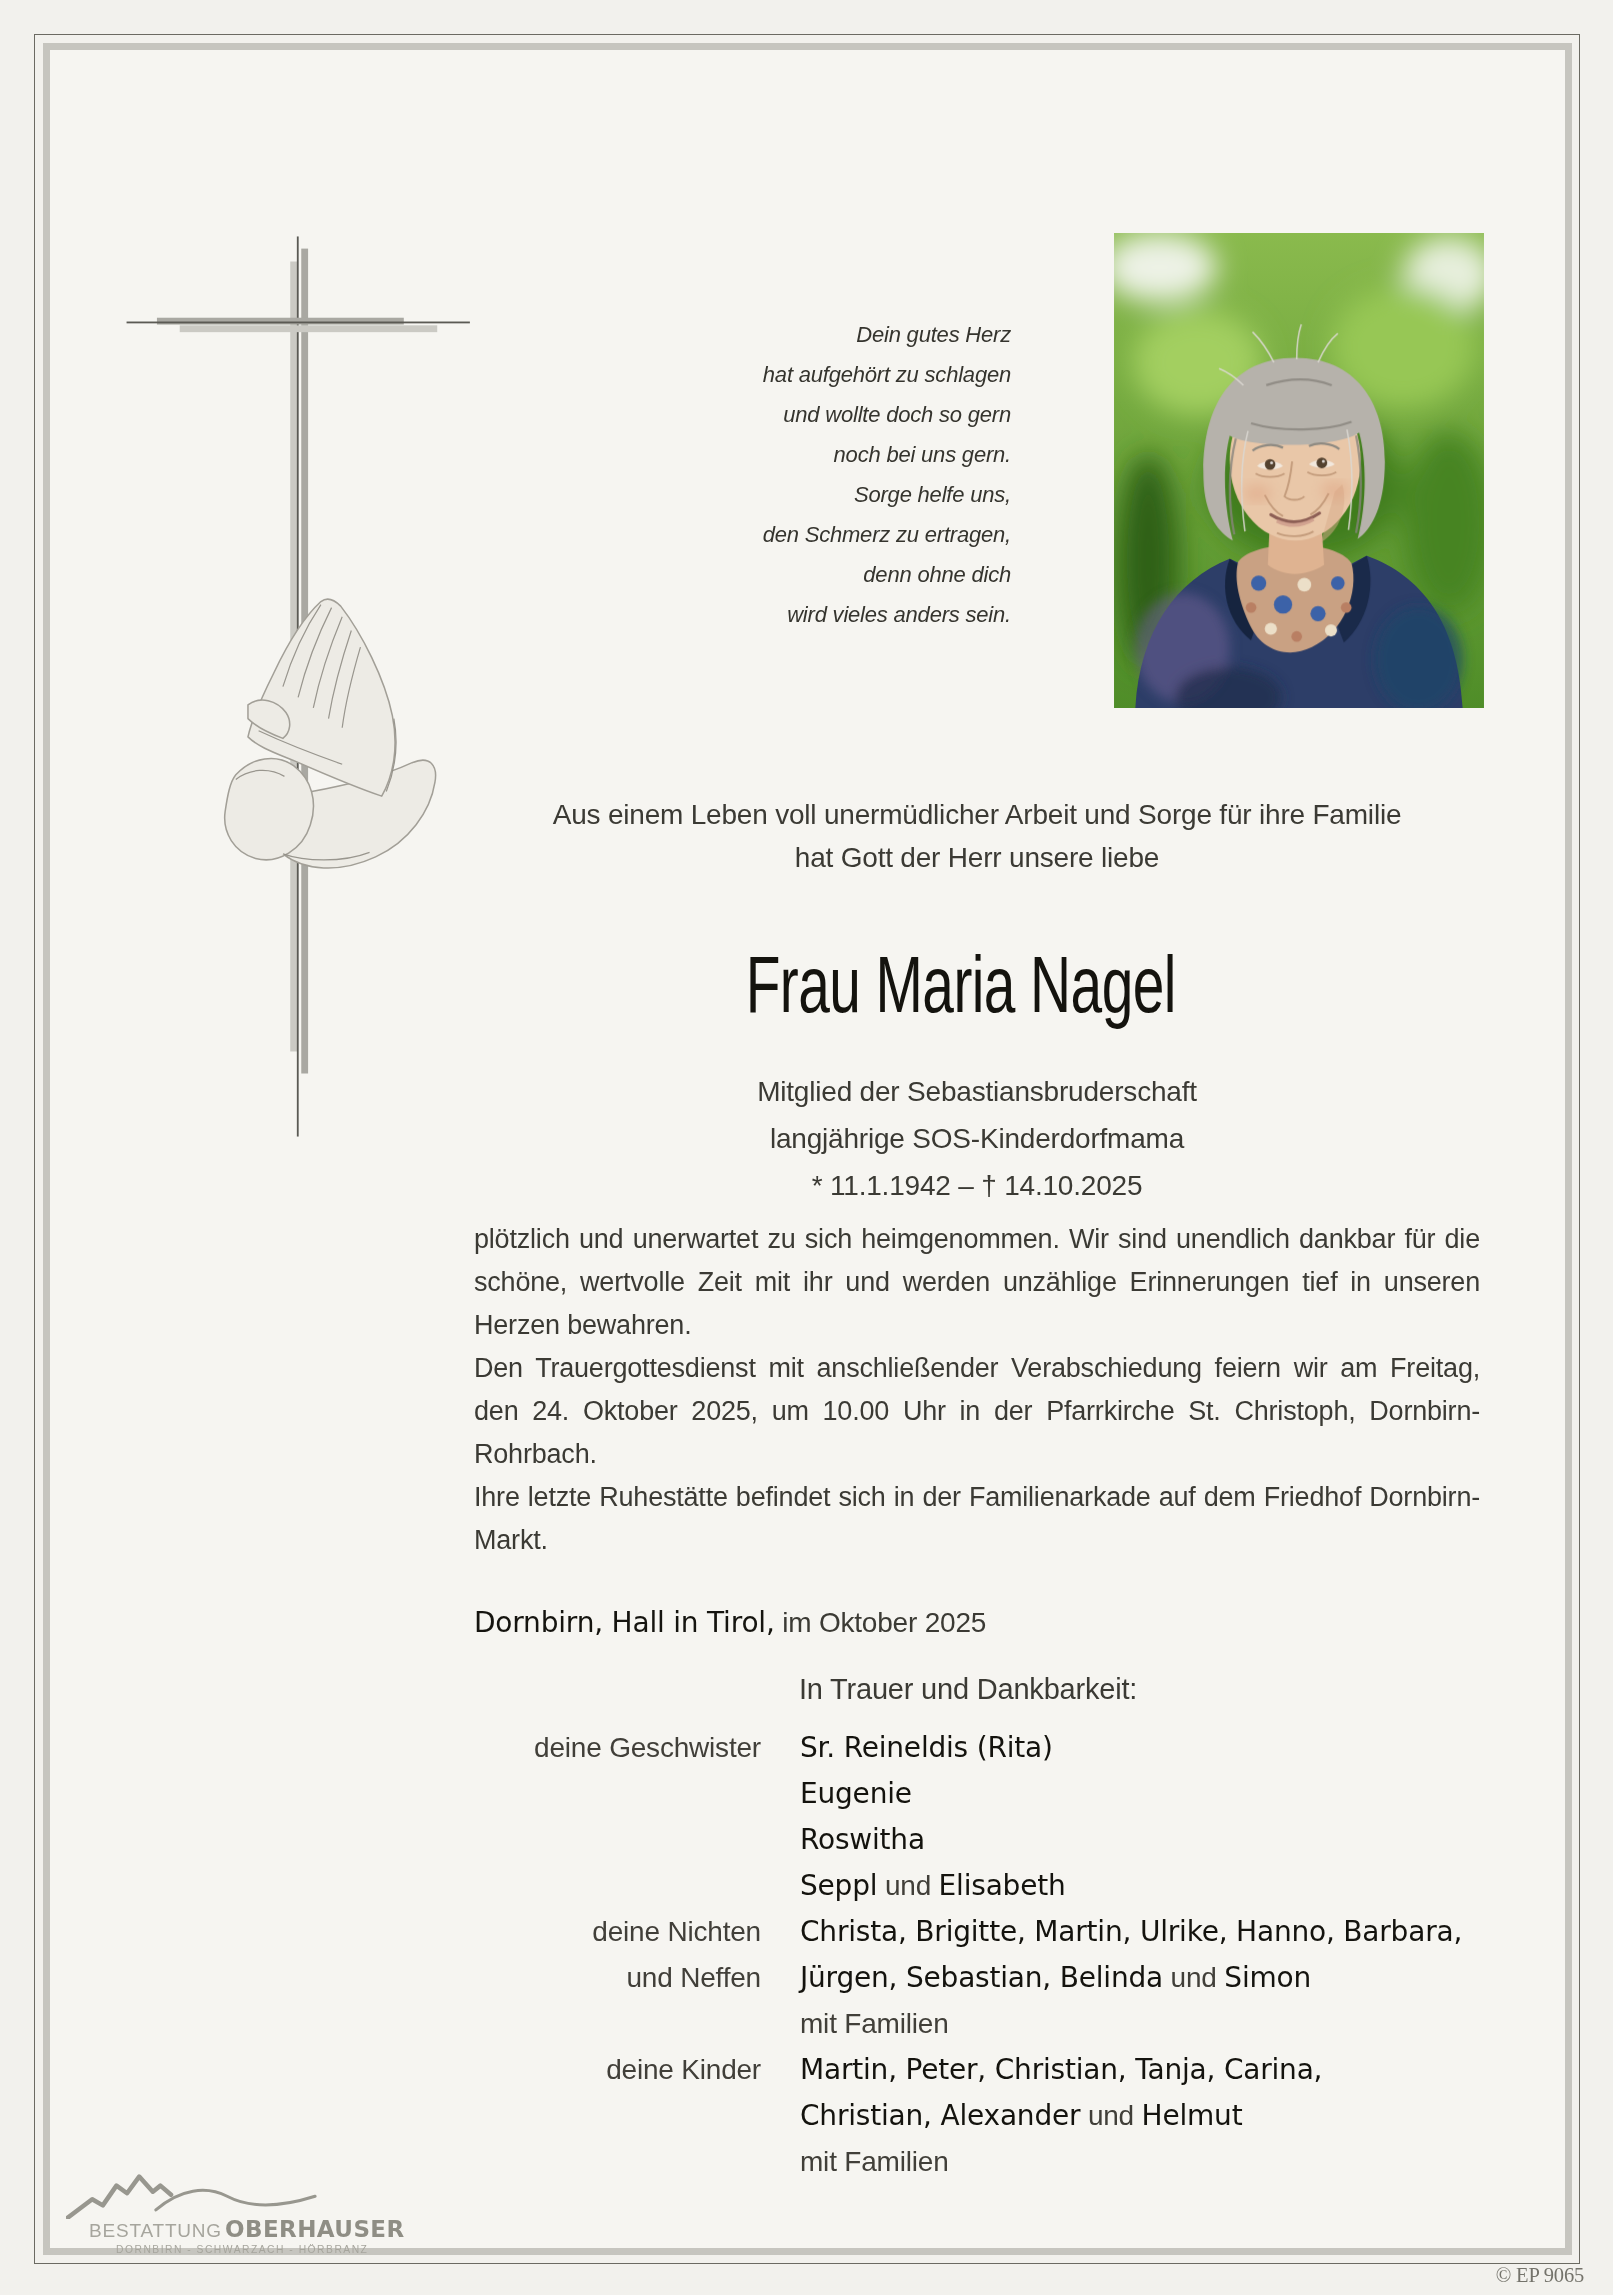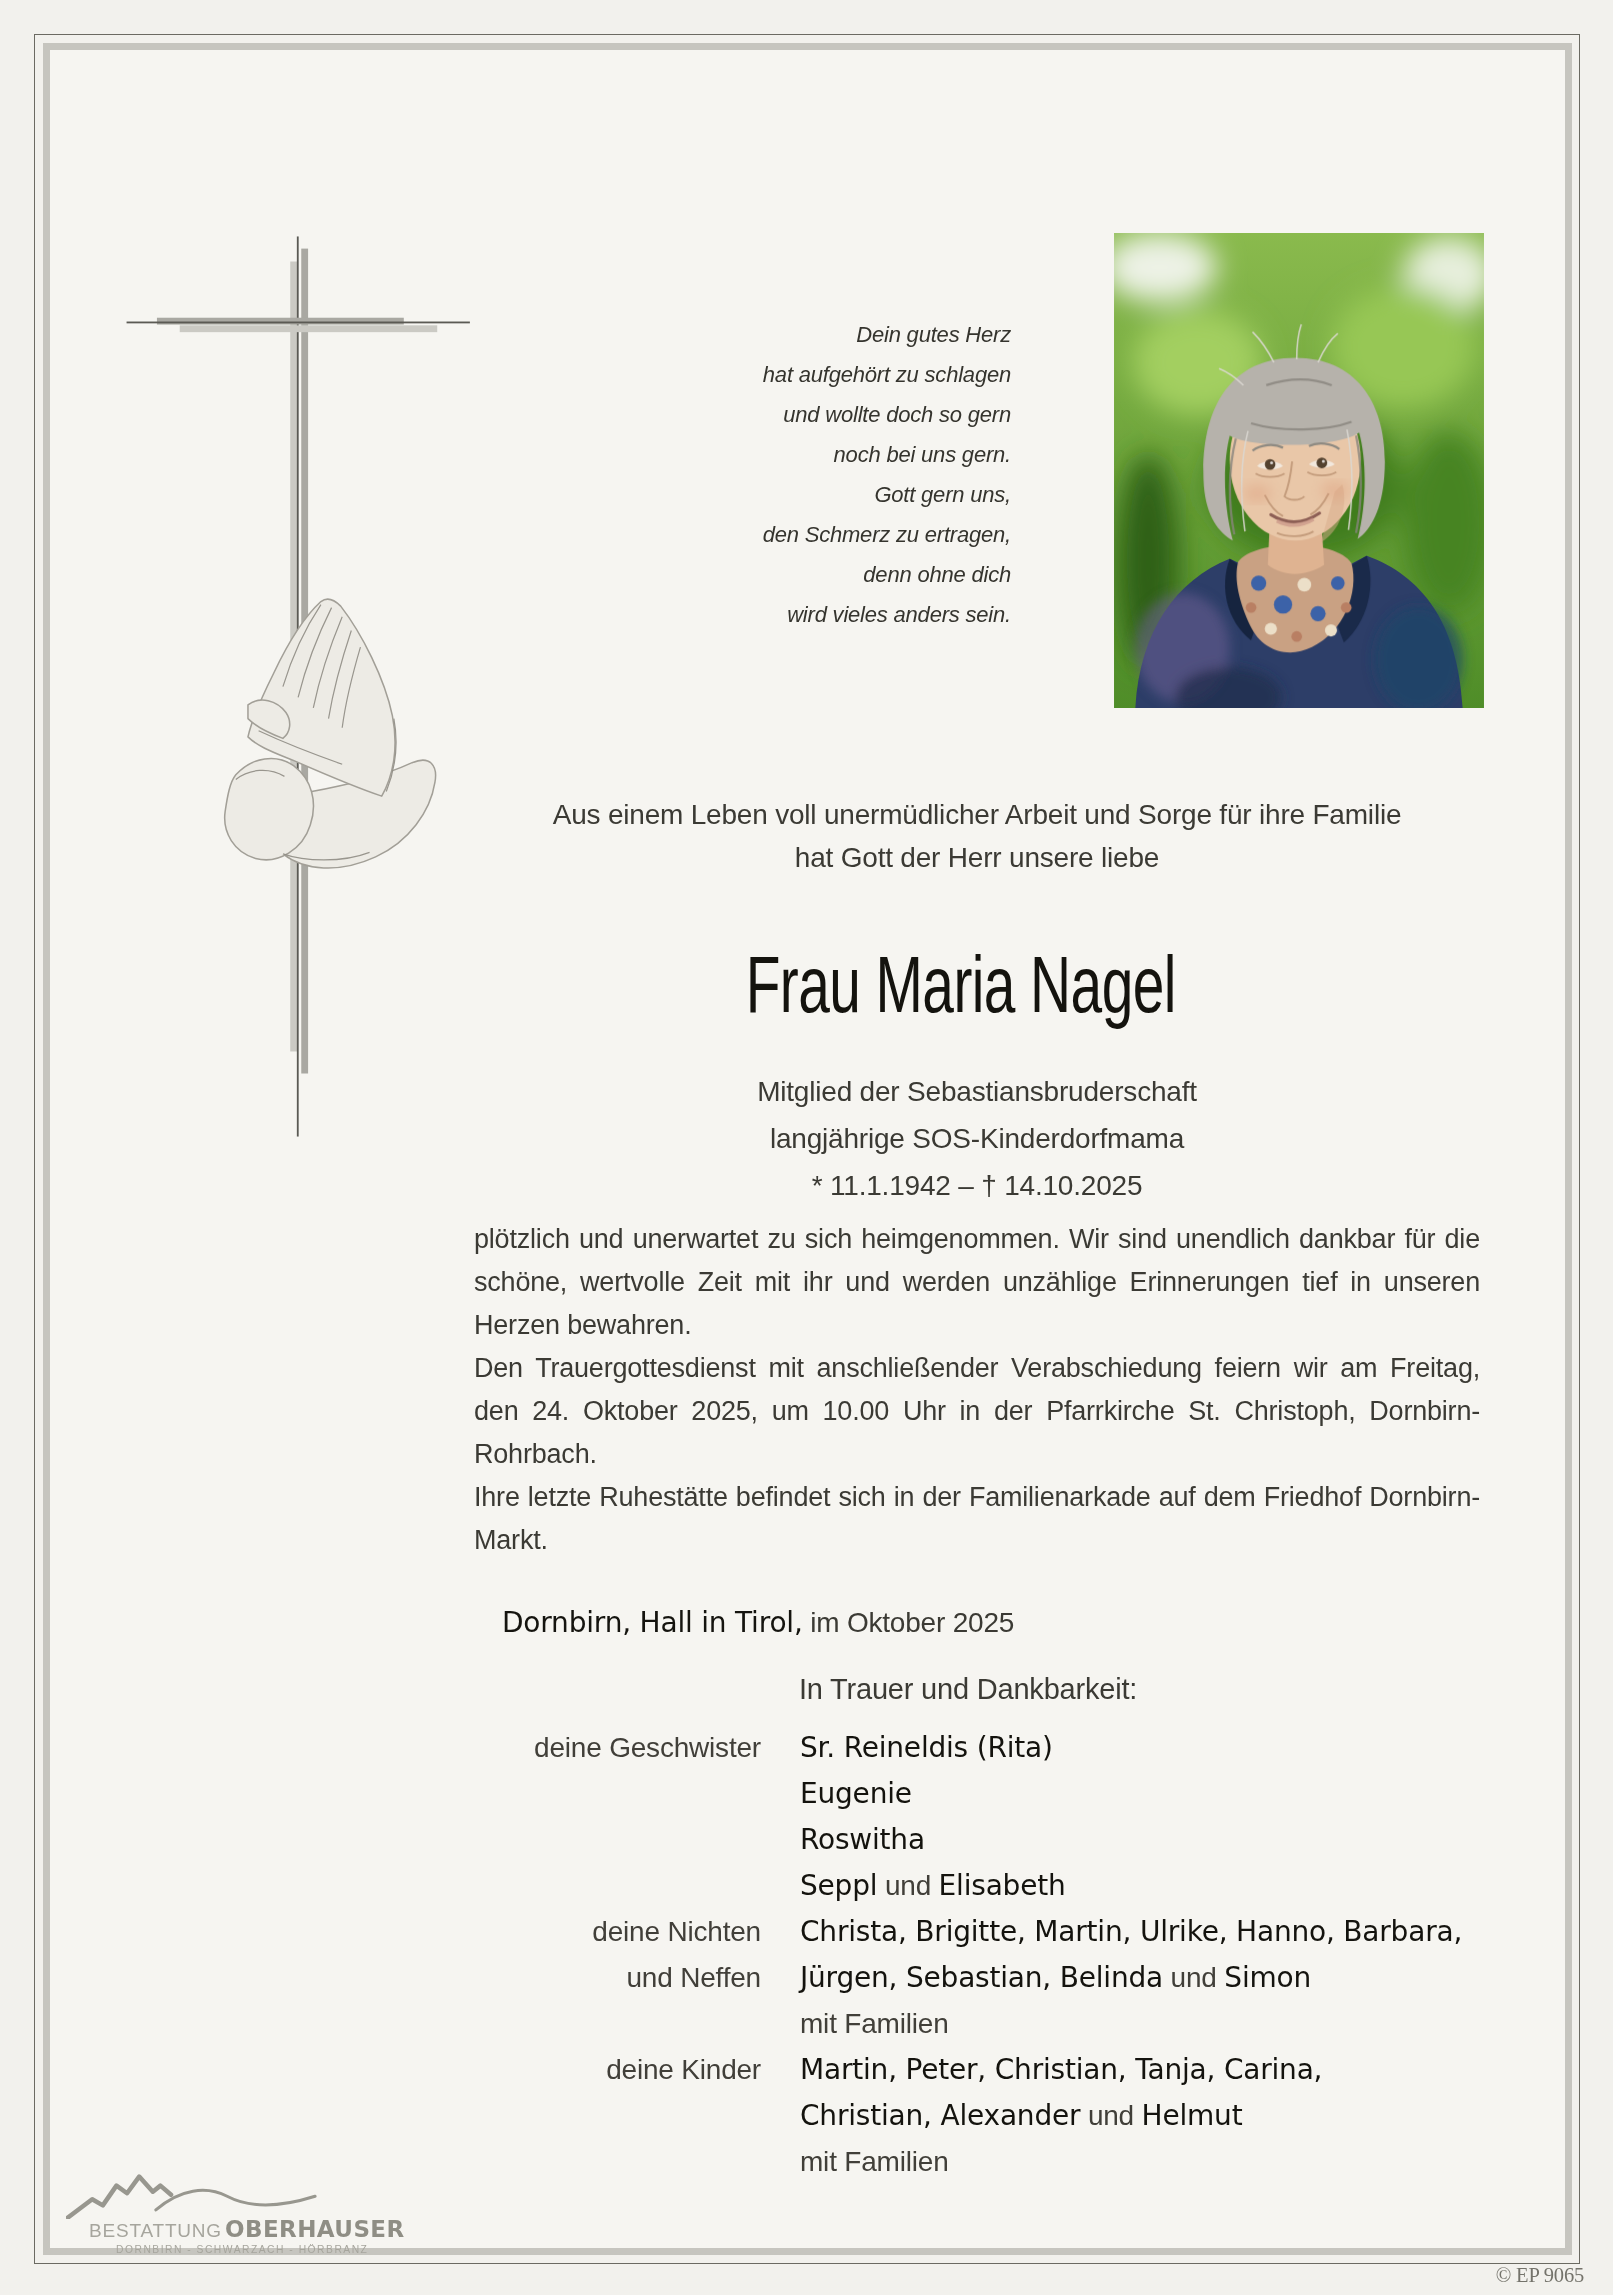--- a/index.html
+++ b/index.html
@@ -50,21 +50,21 @@
     position:absolute;left:474px;top:1068px;width:1006px;
     text-align:center;font-size:28px;line-height:47px;color:#3b3a34;
   }
   .bodytext{
     position:absolute;left:474px;top:1218px;width:1006px;
     font-size:27px;line-height:43px;text-align:justify;color:#3b3a34;
   }
   .bodytext p{margin:0;}
   .placedate{
     position:absolute;left:474px;top:1606px;width:1006px;
-    font-size:28px;color:#3b3a34;margin-left:28px;
+    font-size:28px;color:#3b3a34;
   }
   .strongname{font-family:"DejaVu Sans", sans-serif;color:#15140f;}
   .mourn-head{
     position:absolute;left:799px;top:1673px;
     font-size:29px;color:#3b3a34;
   }
   .mourn-table{
     position:absolute;left:474px;top:1725px;width:1006px;
   }
   .mrow{display:flex;height:46px;line-height:46px;font-size:28px;}
@@ -215,21 +215,21 @@
     </g>
     <path d="M206,370 Q238,390 270,368" stroke="#8d5f55" stroke-width="4" fill="none" stroke-linecap="round"></path>
     <path d="M214,378 Q238,390 262,376" stroke="#c79486" stroke-width="5" fill="none" opacity="0.7"></path>
   </svg>
 
   <div class="poem">
     <div>Dein gutes Herz</div>
     <div>hat aufgehört zu schlagen</div>
     <div>und wollte doch so gern</div>
     <div>noch bei uns gern.</div>
-    <div>Gott gern uns,</div>
+    <div>Sorge helfe uns,</div>
     <div>den Schmerz zu ertragen,</div>
     <div>denn ohne dich</div>
     <div>wird vieles anders sein.</div>
   </div>
 
   <div class="intro">
     <div>Aus einem Leben voll unermüdlicher Arbeit und Sorge für ihre Familie</div>
     <div>hat Gott der Herr unsere liebe</div>
   </div>
 

